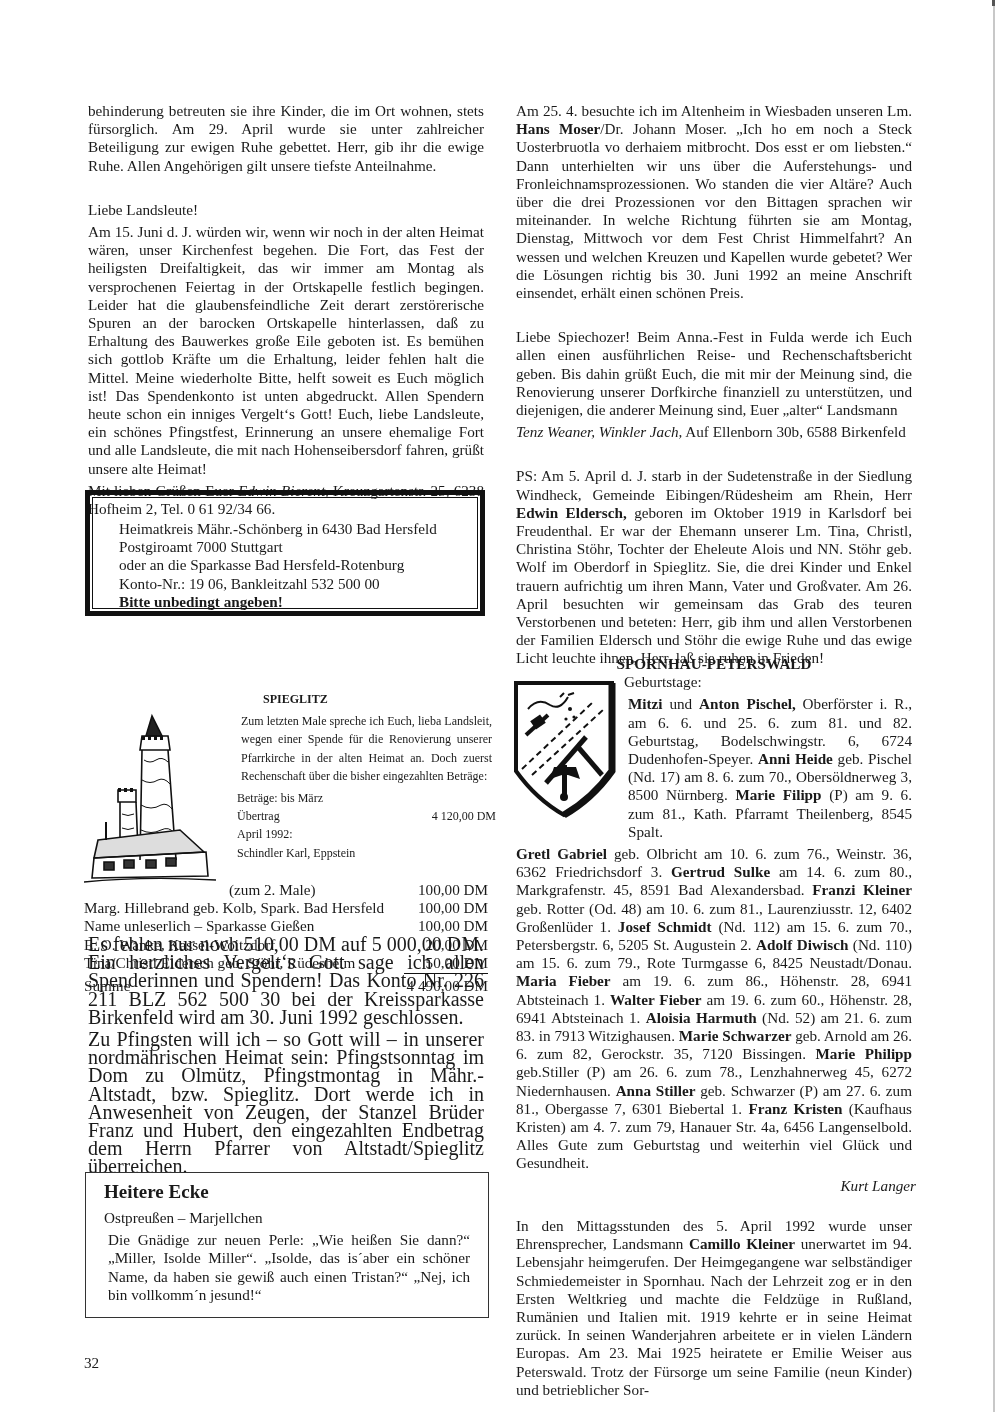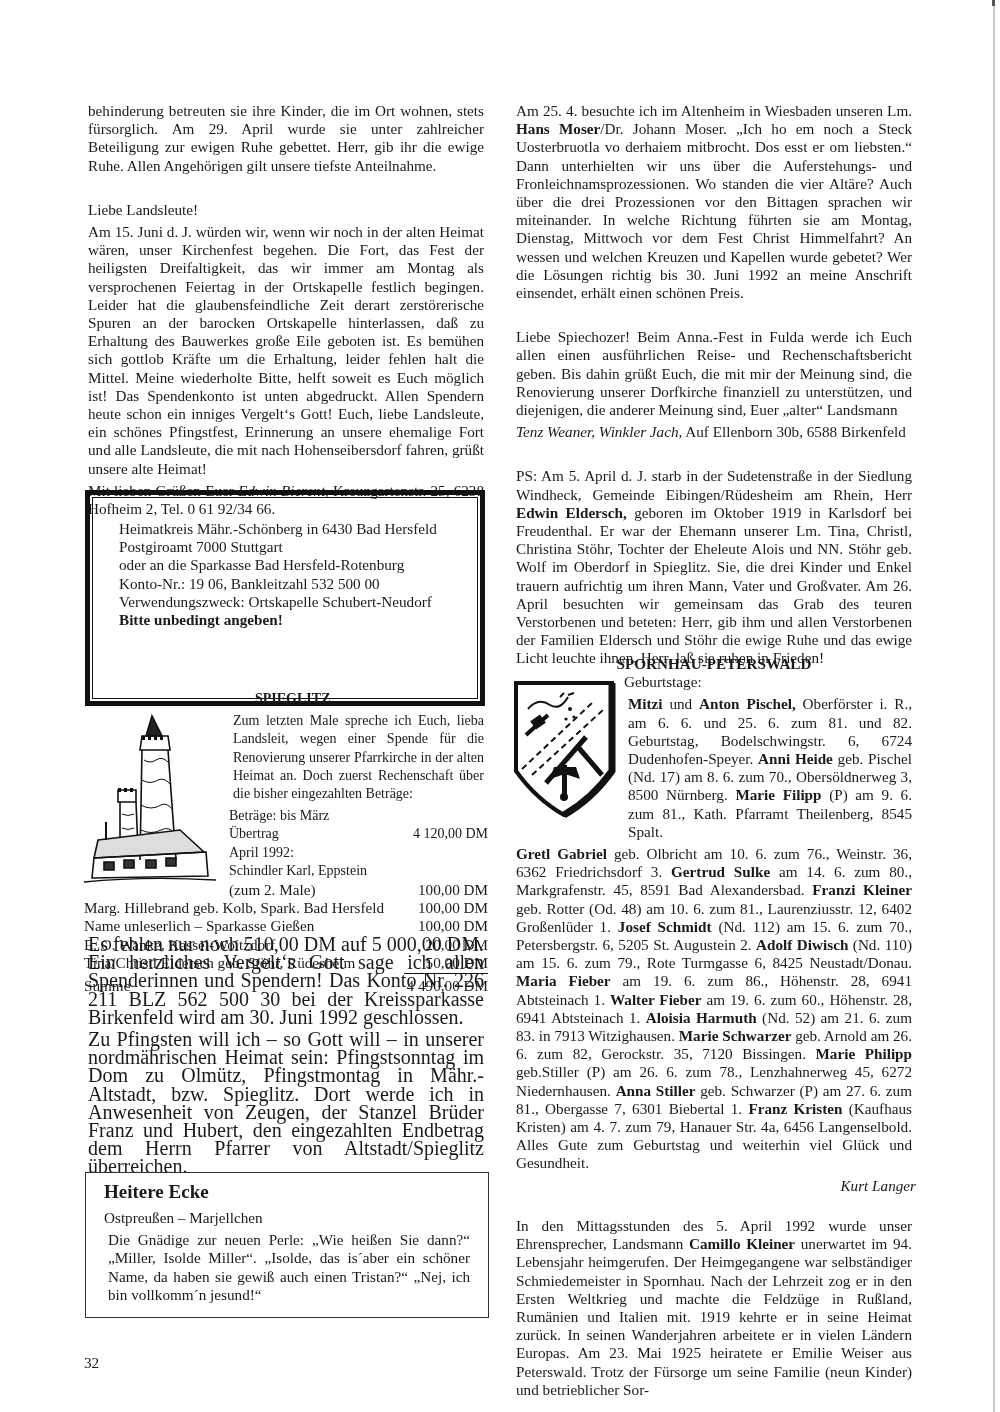--- a/index.html
+++ b/index.html
@@ -11,32 +11,32 @@
   .page-edge-top { position: absolute; left: 992px; top: 0; width: 3px; height: 6px; background: #555; }
   .col { position: absolute; font-size: 15.2px; line-height: 18.2px; text-align: justify; }
   .col-left { left: 84px; top: 98px; width: 404px; }
   .col-right { left: 512px; top: 98px; width: 404px; }
   p { margin: 4px; }
   .gap { height: 18px; }
   b { font-weight: bold; }
   i { font-style: italic; }
 
   .konto-box {
-    position: absolute; left: 85px; top: 490px; width: 400px; height: 216px;
+    position: absolute; left: 85px; top: 490px; width: 400px; height: 126px;
     border: 5px solid #111; box-sizing: border-box;
   }
   .konto-box-inner {
     position: absolute; left: 2px; top: 2px; right: 2px; bottom: 2px;
     border: 1px solid #111; padding: 22px 0 0 26px; box-sizing: border-box;
     font-size: 15.2px; line-height: 18.2px; text-align: left;
   }
 
   .spieglitz { position: absolute; left: 84px; top: 690px; width: 404px; }
   .tower { position: absolute; left: 0px; top: 20px; width: 132px; height: 178px; }
-  .spieglitz-text { position: absolute; left: 145px; top: 0; width: 259px; font-size: 14px; line-height: 18.2px; text-align: justify; }
+  .spieglitz-text { position: absolute; left: 153px; top: 0; width: 259px; font-size: 12px; line-height: 18.2px; text-align: justify; }
   .sec-title { font-weight: bold; text-align: left; padding-left: 26px; }
   .row { display: flex; justify-content: space-between; }
   .donations { position: absolute; left: 84px; top: 881px; width: 404px; font-size: 15.2px; line-height: 18.2px; }
   .donations .indent { padding-left: 145px; }
   .sum-line { border-top: 1px solid #111; margin-top: 1px; margin-left: 320px; height: 3px; }
   .after-text { position: absolute; left: 84px; top: 931px; width: 404px; font-size: 20px; line-height: 18.2px; text-align: justify; }
 
   .heitere-box {
     position: absolute; left: 85px; top: 1172px; width: 404px; height: 146px;
     border: 1.5px solid #333; box-sizing: border-box; padding: 6px 14px 0 18px;
@@ -67,21 +67,20 @@
     <span>Mit lieben Grüßen Euer </span><i>Edwin Bierent,</i><span> Kreuzgartenstr. 25, 6238 Hofheim 2, Tel. 0 61 92/34 66.</span>
   </p>
 </div>
 
 <div class="konto-box">
   <div class="konto-box-inner">
     <div>Heimatkreis Mähr.-Schönberg in 6430 Bad Hersfeld</div>
     <div>Postgiroamt 7000 Stuttgart</div>
     <div>oder an die Sparkasse Bad Hersfeld-Rotenburg</div>
     <div>Konto-Nr.: 19 06, Bankleitzahl 532 500 00</div>
-    <div>Verwendungszweck: Ortskapelle Schubert-Neudorf</div>
     <div style="font-weight:bold">Bitte unbedingt angeben!</div>
   </div>
 </div>
 
 <div class="spieglitz">
   <svg class="tower" viewBox="0 0 132 178">
     <g fill="none" stroke="#111" stroke-width="1.6">
       <path d="M68 6 L62 26 L78 26 Z" fill="#222"></path>
       <path d="M58 26 L84 26 L86 40 L56 40 Z"></path>
       <path d="M58 40 L56 150 M84 40 L92 150"></path>

